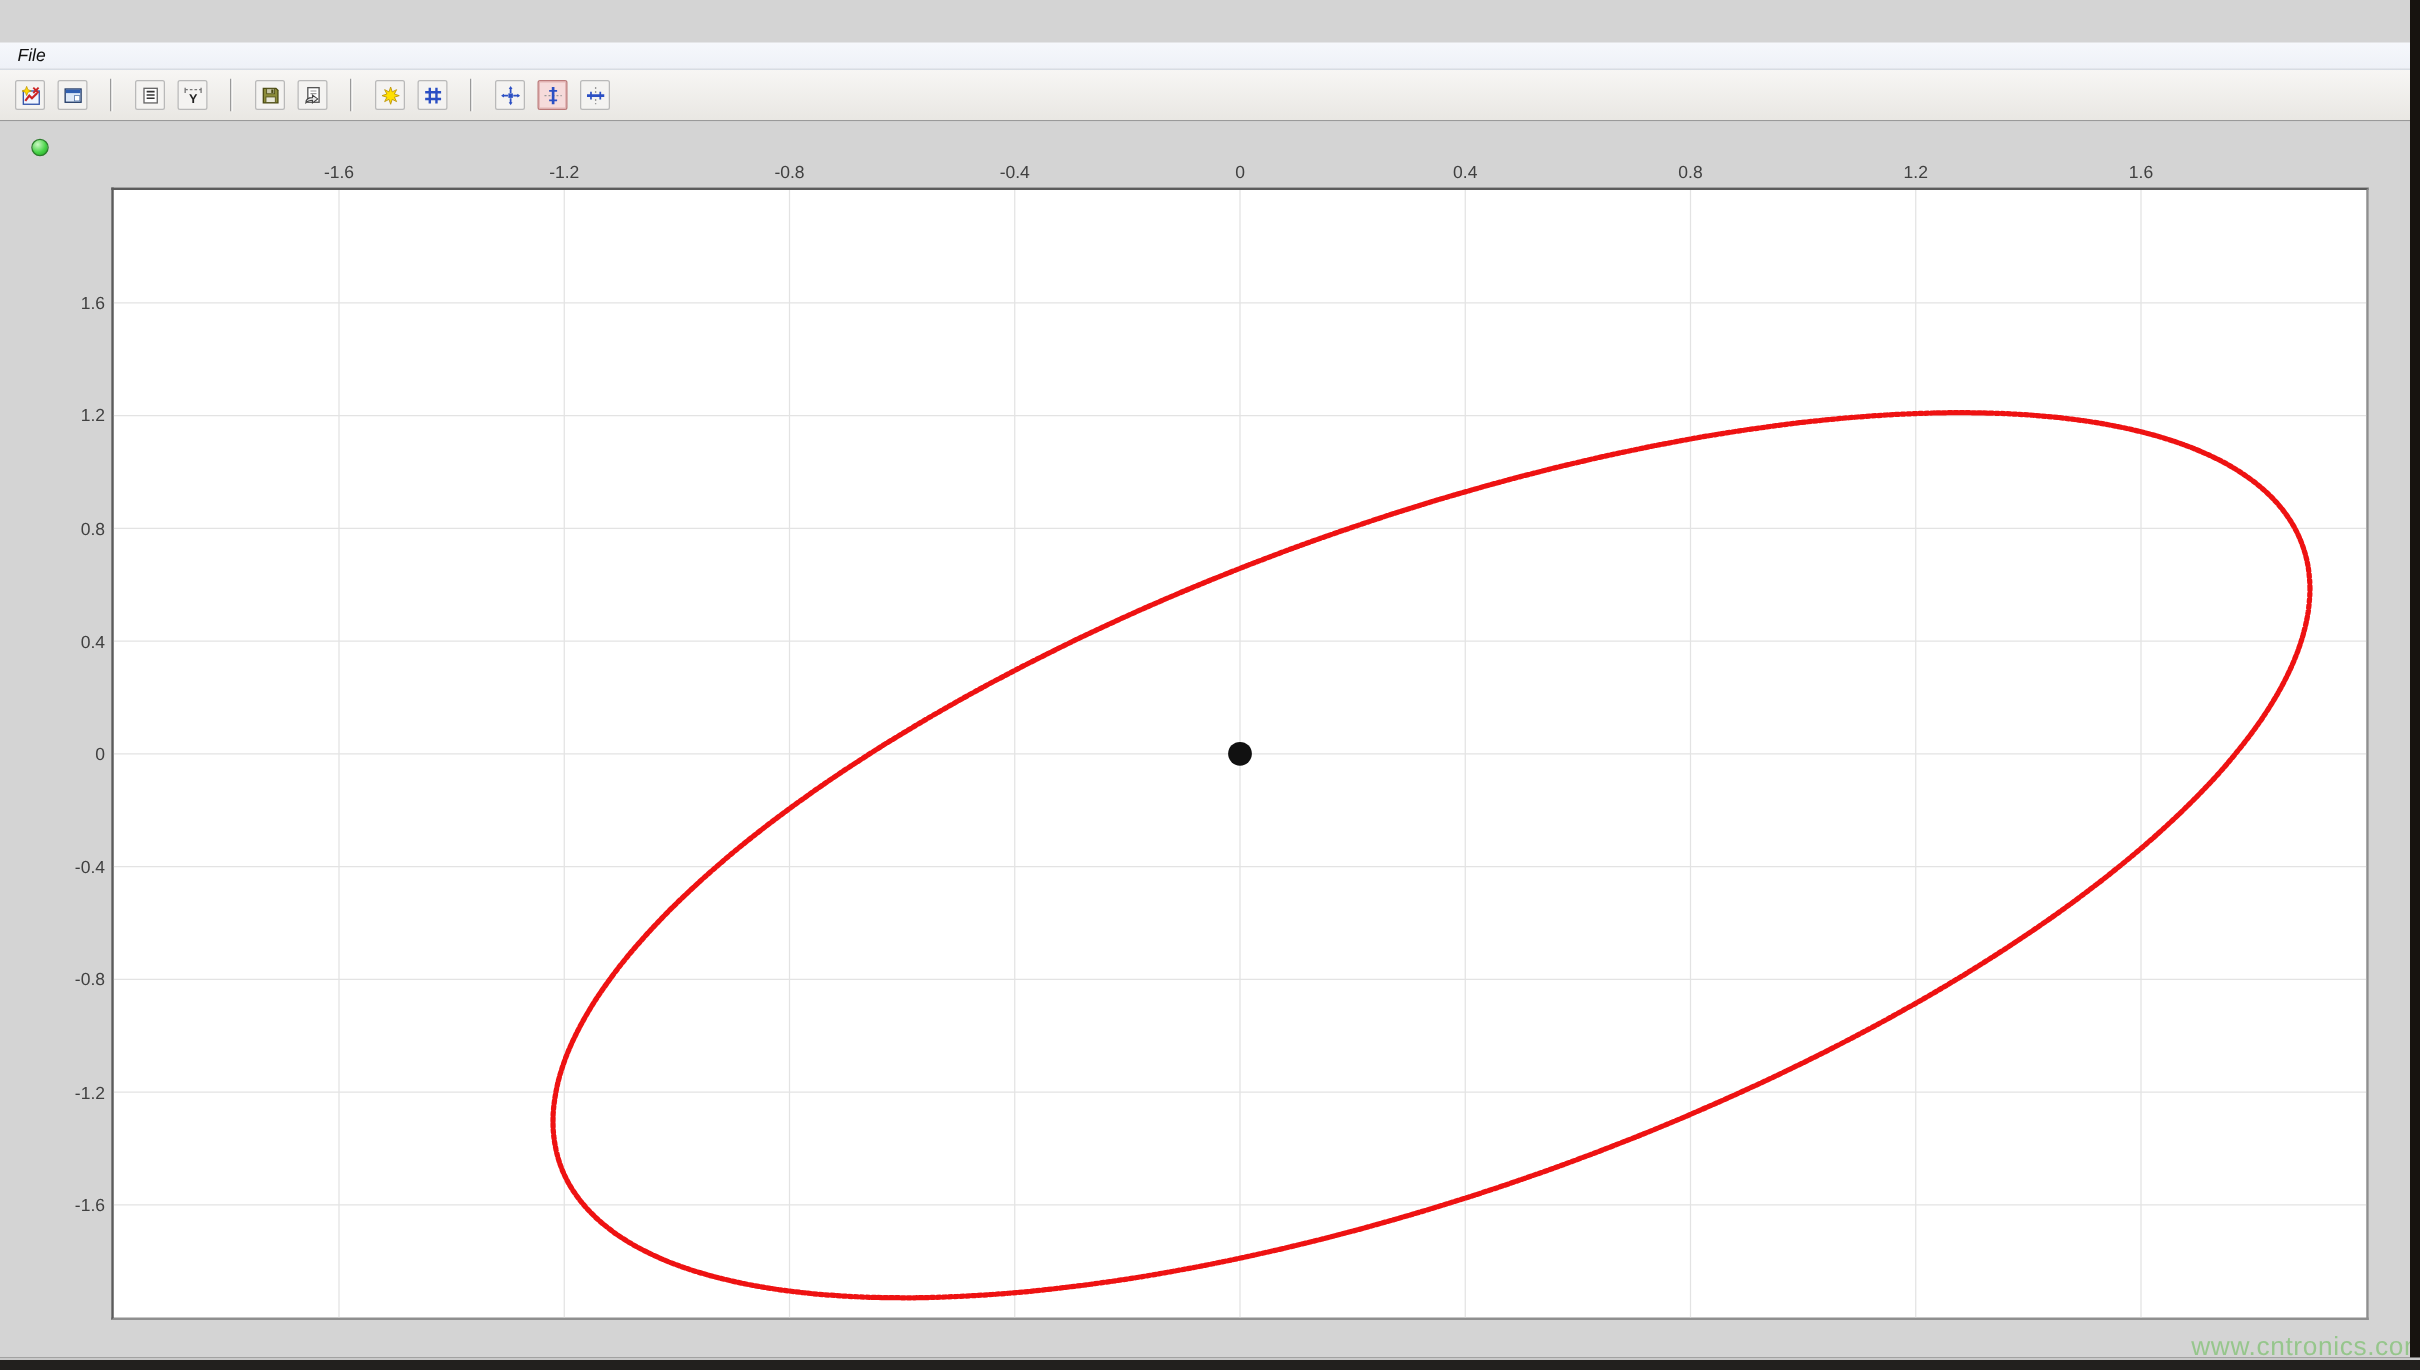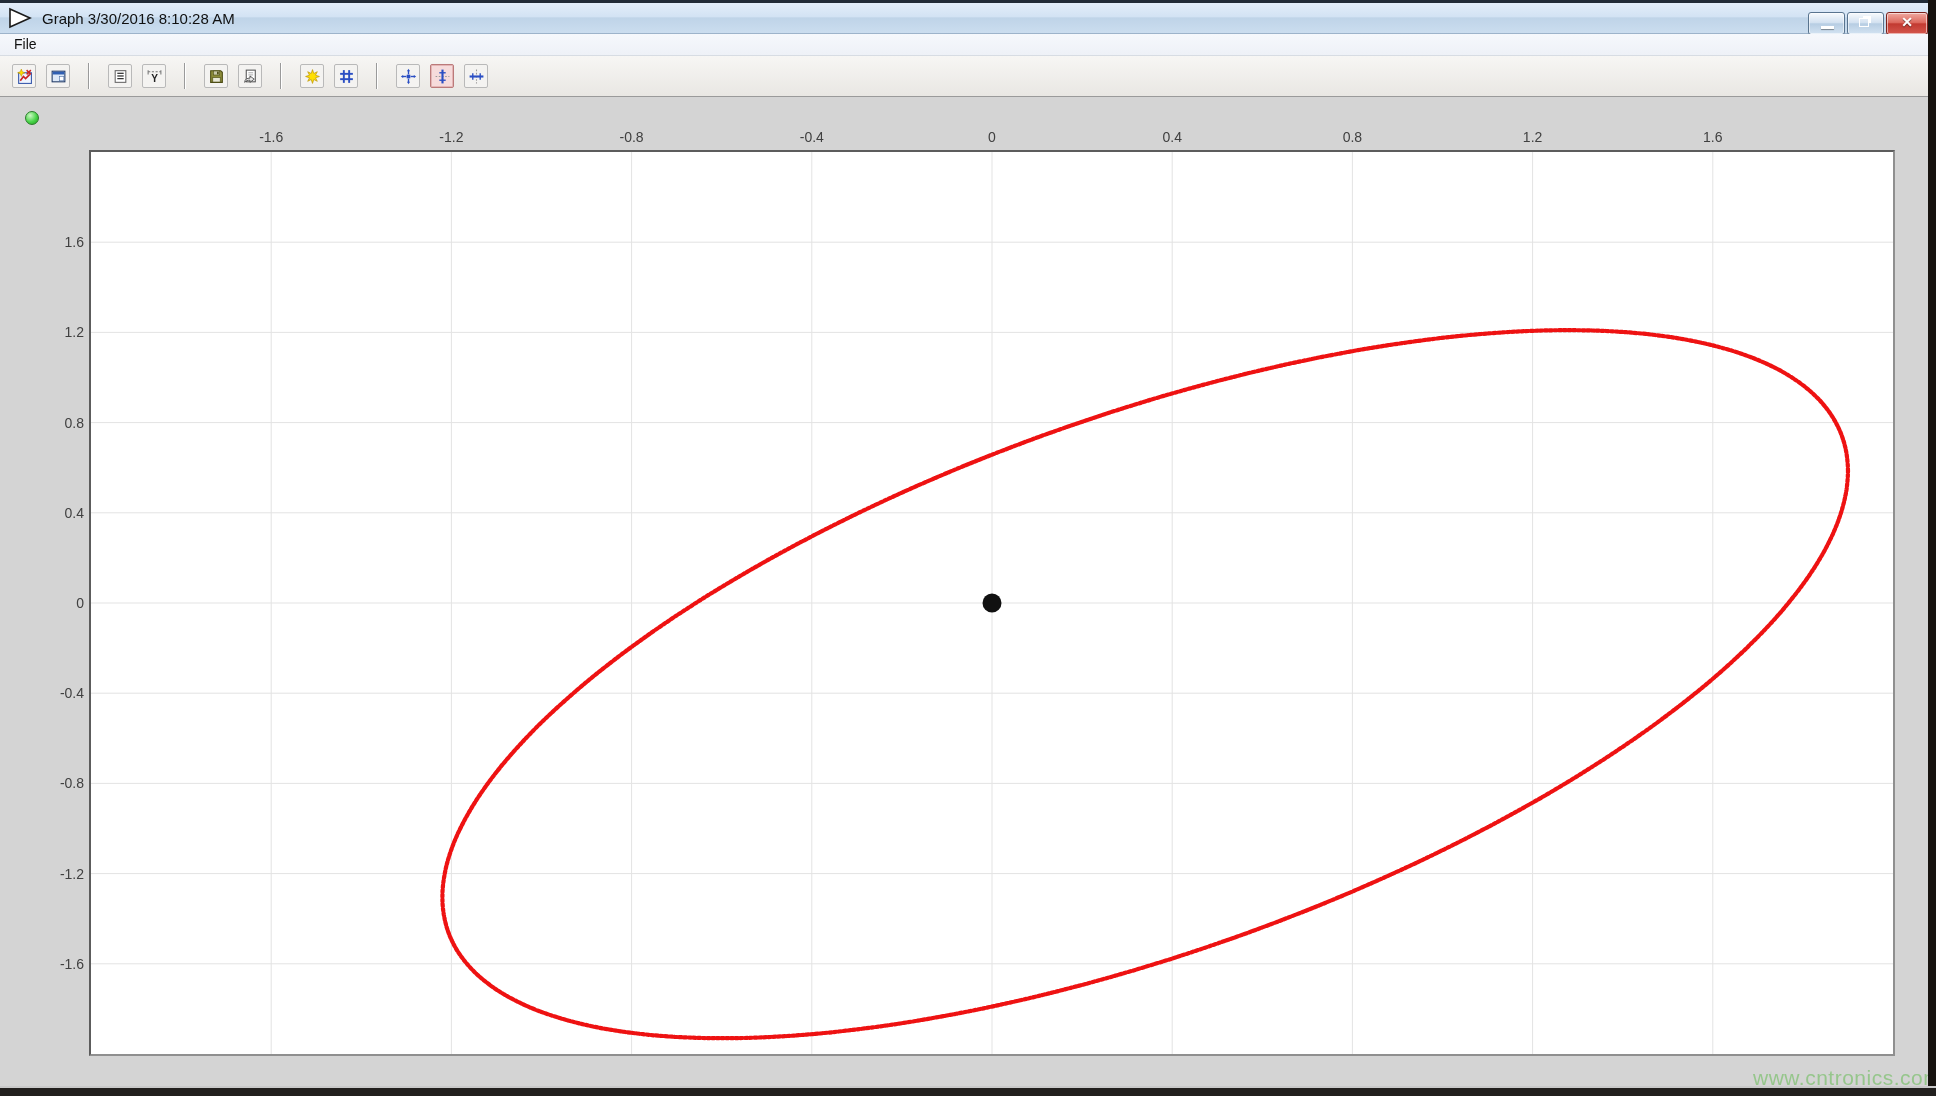--- a/index.html
+++ b/index.html
@@ -31,21 +31,21 @@
   .glyph-min{position:absolute;left:50%;bottom:5px;width:13px;height:3px;margin-left:-6px;
     background:#fff;box-shadow:0 1px 1px rgba(0,0,0,.4);}
   .glyph-restore{position:absolute;left:11px;top:5px;width:10px;height:9px;border:1.5px solid #fff;
     box-shadow:3px -3px 0 -1px #fff;}
   .glyph-close{position:absolute;left:0;top:1px;width:100%;text-align:center;color:#fff;
     font-size:14px;font-weight:bold;text-shadow:0 1px 1px rgba(0,0,0,.5);}
   
   .menubar{
     position:absolute;left:0;top:34px;width:100%;height:22px;
     background:linear-gradient(#f6f8fc,#eef1f7);border-bottom:1px solid #d7dce3;
-    display:flex;align-items:center;
+    display:flex;align-items:center;font-style:italic;
   }
   .menu-item{padding:2px 10px 3px 14px;font-size:14px;color:#101010;cursor:default;}
   
   .toolbar{
     position:absolute;left:0;top:56px;width:100%;height:41px;
     background:linear-gradient(#f7f6f4,#e9e7e3);border-bottom:1px solid #9a9a9a;
     display:flex;align-items:center;padding-left:12px;gap:10px;
   }
   .tb-btn{
     width:24px;height:24px;border:1px solid #b9b9b9;border-radius:2px;background:#f4f3f1;
@@ -78,35 +78,20 @@
   }
   
   .edge-right{position:absolute;right:0;top:0;width:8px;height:100%;background:#17130f;}
   .edge-bottom{position:absolute;left:0;bottom:0;width:100%;height:10px;background:#22201e;border-top:2px solid #c9c9c9;}
 </style>
 </head>
 <body>
 
 <div class="window">
 
-  <div class="titlebar">
-    <svg class="app-icon" viewBox="0 0 26 22">
-      <path d="M2 2 L22 11 L2 20 Z" fill="#ffffff" stroke="#1a1a1a" stroke-width="1.6"></path>
-    </svg>
-    <span class="title-text">Graph 3/30/2016 8:10:28 AM</span>
-    <div class="win-btn btn-min">
-        <span class="glyph-min"></span>
-      </div>
-    <div class="win-btn btn-restore">
-        <span class="glyph-restore"></span>
-      </div>
-    <div class="win-btn btn-close">
-        <span class="glyph-close">✕</span>
-      </div>
-  </div>
 
   <div class="menubar">
     <span class="menu-item">File</span>
   </div>
 
   <div class="toolbar" id="toolbar">
       <div class="tb-btn">
         <span>
           <svg viewBox="0 0 16 16">
             <rect x="2.5" y="4.5" width="12" height="10" fill="#eef4ff" stroke="#3355aa"></rect>

